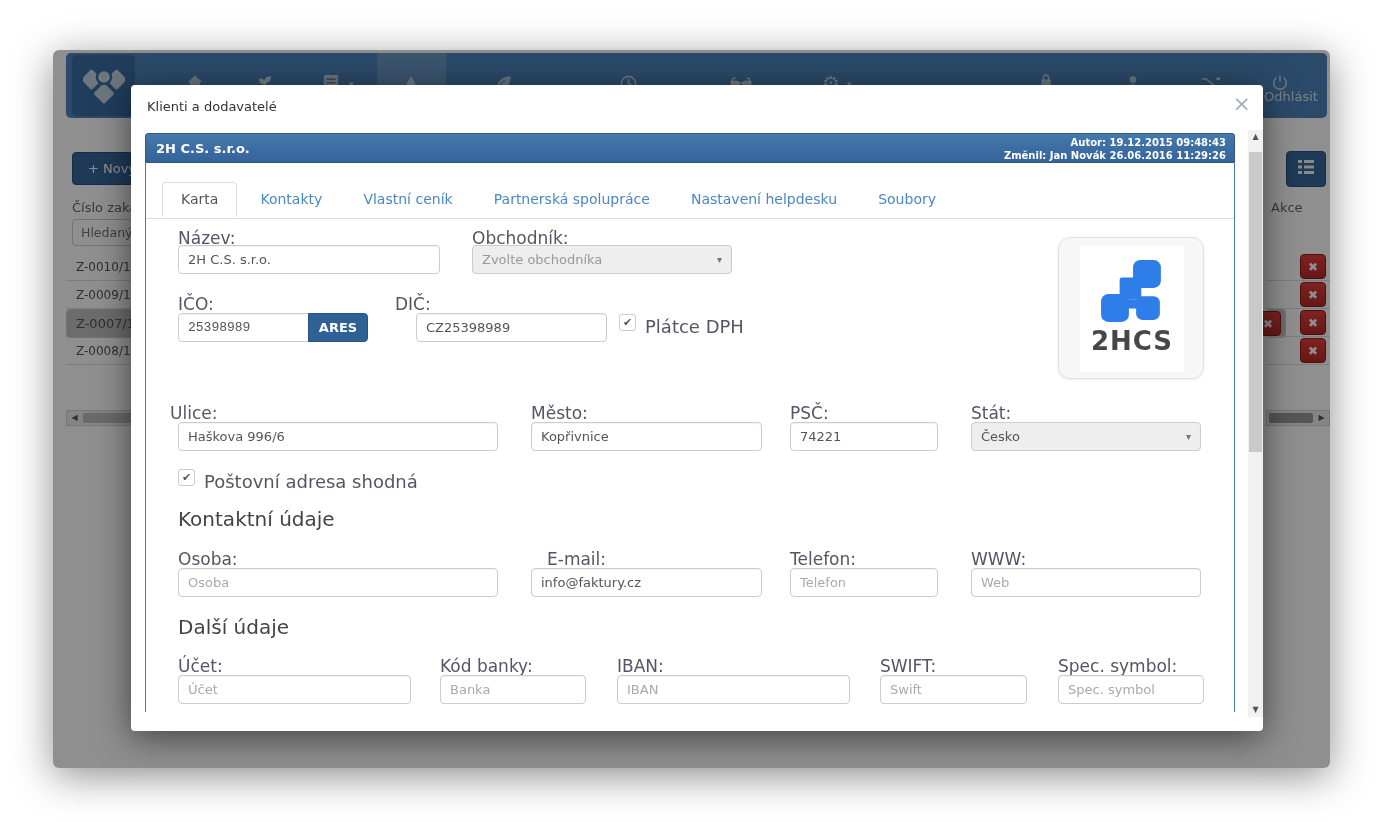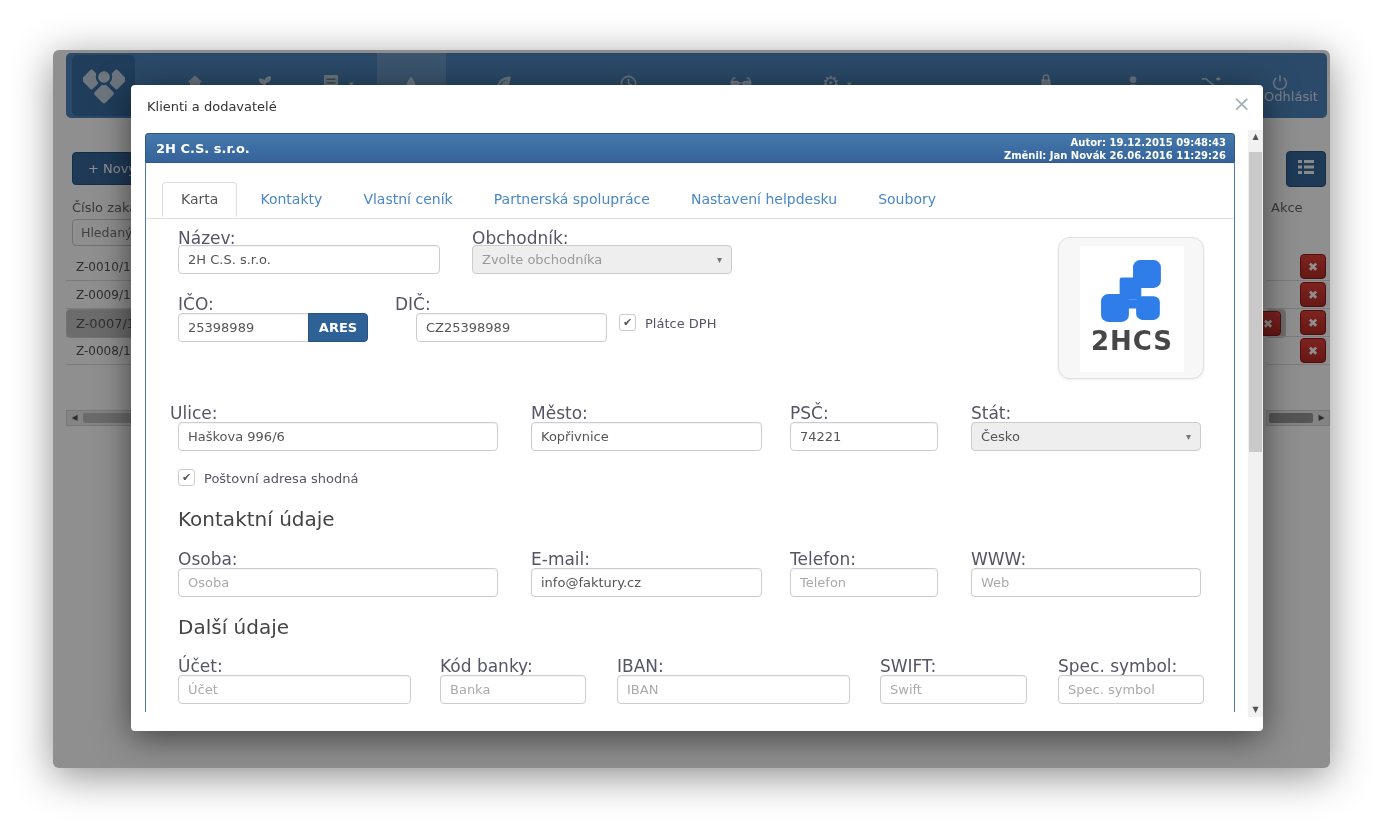--- a/index.html
+++ b/index.html
@@ -77,21 +77,21 @@
   .inp { position:absolute; height:29px; border:1px solid #ccc; border-radius:4px;
     padding:0 9px; font-size:13px; color:#555; font-family:inherit;
     box-shadow:inset 0 1px 1px rgba(0,0,0,.05); }
   .inp::placeholder { color:#aaa; opacity:1; }
   .sel { position:absolute; height:29px; border:1px solid #ccc; border-radius:4px;
     background:#eee; font-size:13px; line-height:27px; padding:0 9px; cursor:pointer; }
   .sel .car { position:absolute; right:9px; top:0; font-size:10px; color:#777; }
   .chk { position:absolute; width:17px; height:17px; background:#fff; border:1px solid #ccc;
     border-radius:3px; font-size:11px; line-height:15px; text-align:center; color:#555;
     font-weight:bold; cursor:pointer; }
-  .chklbl { position:absolute; font-size:13px; color:#556; white-space:nowrap; }
+  .chklbl { position:absolute; font-size:18px; color:#556; white-space:nowrap; }
   .hsec { position:absolute; font-size:20px; color:#444; }
 
   .ares { position:absolute; left:162px; top:150px; width:60px; height:29px;
     background:#2e6296; border:1px solid #275481; border-radius:0 4px 4px 0;
     color:#fff; font-size:13px; font-weight:bold; text-align:center; line-height:27px; cursor:pointer; }
 
   .logo-box { position:absolute; left:912px; top:74px; width:146px; height:142px;
     background:#f7f7f7; border:1px solid #e0e0e0; border-radius:12px;
     box-shadow:0 1px 3px rgba(0,0,0,.08); }
   .logo-inner { position:absolute; left:21px; top:8px; width:104px; height:126px; background:#fff;
@@ -282,21 +282,21 @@
 
     <div class="lbl" style="left:32px; top:65px;">Název:</div>
     <input class="inp" style="left: 32px; top: 82px; width: 262px;" value="2H C.S. s.r.o.">
     <div class="lbl" style="left:326px; top:65px;">Obchodník:</div>
     <div class="sel" style="left:326px; top:82px; width:260px; color:#999;">
       <span>Zvolte obchodníka</span>
       <span class="car">▾</span>
     </div>
 
     <div class="lbl" style="left:32px; top:131px;">IČO:</div>
-    <input class="inp" style="left: 32px; top: 150px; width: 131px; border-radius: 4px 0px 0px 4px;" value="25398989">
+    <input class="inp" style="left: 32px; top: 150px; width: 131px; border-radius: 4px 0px 0px 4px; font-family: Liberation Mono, monospace;" value="25398989">
     <div class="ares">ARES</div>
     <div class="lbl" style="left:249px; top:131px;">DIČ:</div>
     <input class="inp" style="left: 250px; top: 150px; width: 191px; margin-left: 20px;" value="CZ25398989">
     <div class="chk" style="left:473px; top:151px;">
       <span>✔</span>
     </div>
     <div class="chklbl" style="left:499px; top:153px;">Plátce DPH</div>
 
     <div class="logo-box">
       <div class="logo-inner">
@@ -326,21 +326,21 @@
     </div>
 
     <div class="chk" style="left:32px; top:306px;">
       <span>✔</span>
     </div>
     <div class="chklbl" style="left:58px; top:308px;">Poštovní adresa shodná</div>
 
     <div class="hsec" style="left:32px; top:344px;">Kontaktní údaje</div>
     <div class="lbl" style="left:32px; top:386px;">Osoba:</div>
     <input class="inp" style="left: 32px; top: 405px; width: 320px;" placeholder="Osoba">
-    <div class="lbl" style="left:385px; top:386px;">E-mail:</div>
+    <div class="lbl" style="left:401px; top:386px;">E-mail:</div>
     <input class="inp" style="left: 385px; top: 405px; width: 231px;" value="info@faktury.cz">
     <div class="lbl" style="left:644px; top:386px;">Telefon:</div>
     <input class="inp" style="left: 644px; top: 405px; width: 148px;" placeholder="Telefon">
     <div class="lbl" style="left:825px; top:386px;">WWW:</div>
     <input class="inp" style="left: 825px; top: 405px; width: 230px;" placeholder="Web">
 
     <div class="hsec" style="left:32px; top:452px;">Další údaje</div>
     <div class="lbl" style="left:32px; top:493px;">Účet:</div>
     <input class="inp" style="left: 32px; top: 512px; width: 233px;" placeholder="Účet">
     <div class="lbl" style="left:294px; top:493px;">Kód banky:</div>

